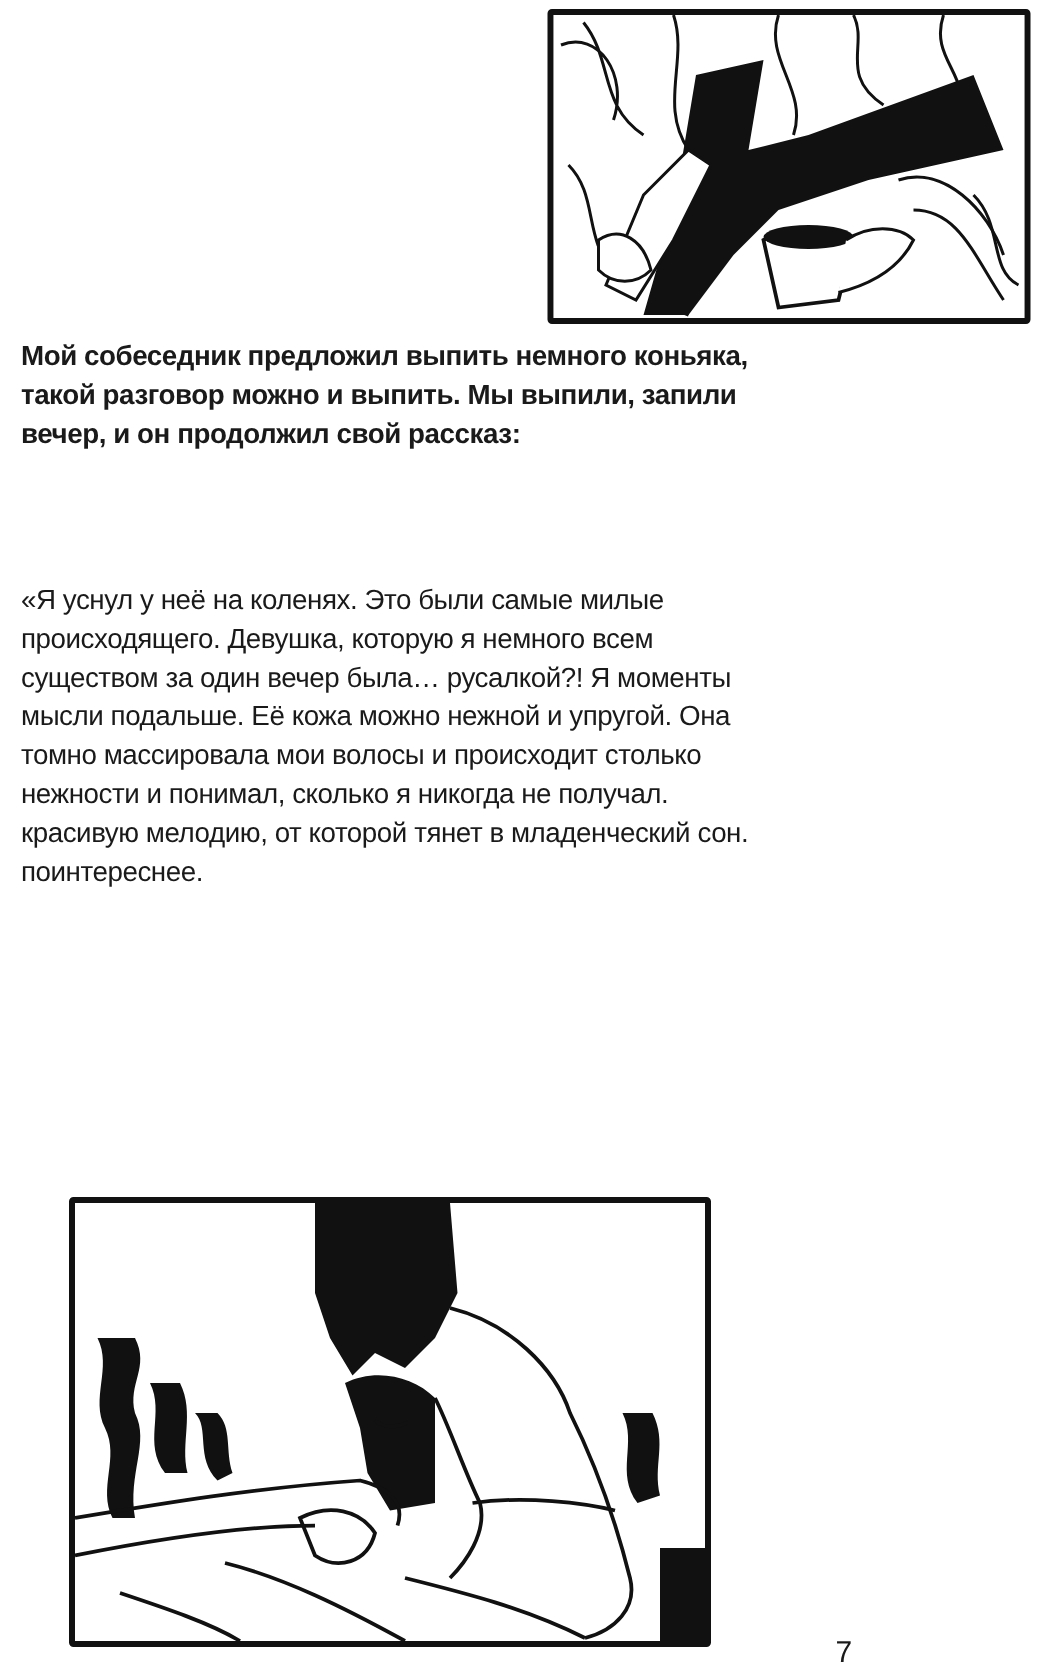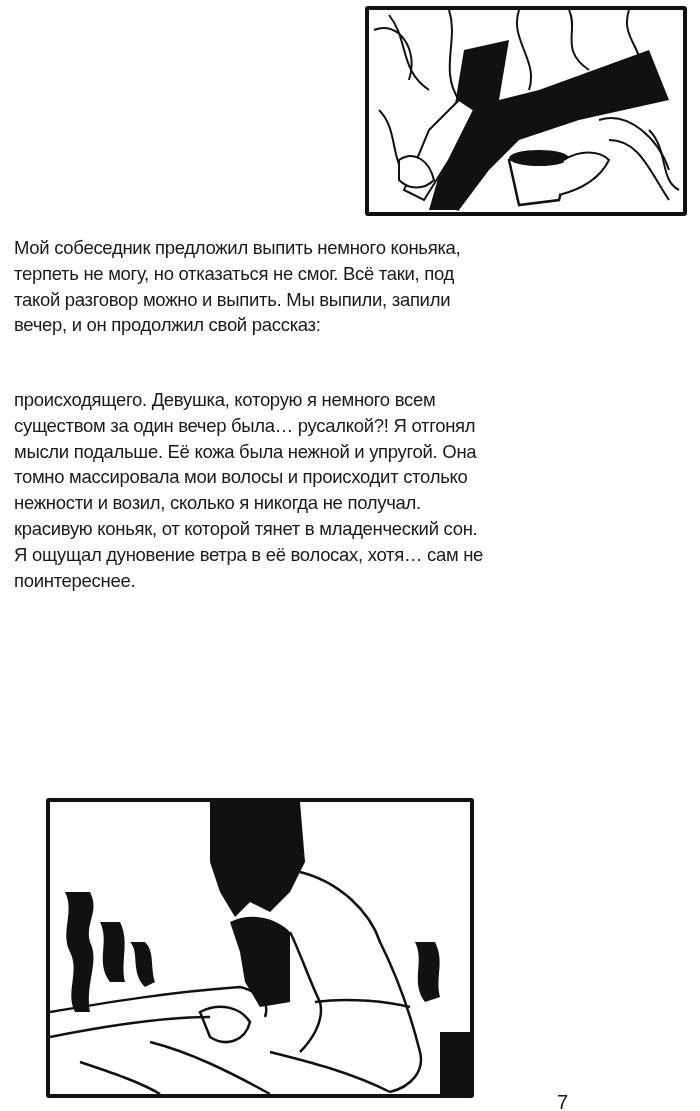--- a/index.html
+++ b/index.html
@@ -3,21 +3,21 @@
   <meta charset="utf-8">
   <style>
     html, body { margin: 0; padding: 0; background: #ffffff; }
     body { width: 700px; height: 1111px; position: relative; overflow: hidden;
            font-family: "Liberation Sans", sans-serif; color: #1a1a1a; }
     .panel { position: absolute; border: 4px solid #111; background: #fff; box-sizing: border-box; overflow: hidden; }
     .panel-top { left: 365px; top: 6px; width: 322px; height: 210px; border-radius: 3px; }
     .panel-bottom { left: 46px; top: 798px; width: 428px; height: 300px; border-radius: 3px; }
     .panel svg { width: 100%; height: 100%; display: block; }
     .text-block { position: absolute; left: 14px; width: 640px; font-size: 18.5px; line-height: 25.8px; letter-spacing: -0.3px; }
-    .para-1 { top: 235px; }
+    .para-1 { top: 224px; font-weight: bold; }
     .para-2 { top: 387px; }
     .line { display: block; white-space: nowrap; }
     .page-number { position: absolute; left: 557px; top: 1092px; font-size: 20px; line-height: 20px; }
   </style>
 </head>
 <body>
 
 <div class="panel panel-top">
   <svg viewBox="0 0 314 202" preserveAspectRatio="none">
     <rect width="314" height="202" fill="#fff"></rect>
@@ -31,33 +31,32 @@
     <ellipse cx="170" cy="148" rx="30" ry="8" fill="#111"></ellipse>
     <g stroke="#111" stroke-width="2" fill="#fff">
       <path d="M195 150 C210 140 230 140 240 150 C230 170 210 180 190 185"></path>
       <path d="M30 150 C45 140 60 150 65 170 C55 180 40 180 30 170 Z"></path>
     </g>
   </svg>
 </div>
 
 <div class="text-block para-1">
   <span class="line">Мой собеседник предложил выпить немного коньяка,</span>
-  <span class="line">терпеть не могу, но отказаться не смог. Всё таки, под</span>
   <span class="line">такой разговор можно и выпить. Мы выпили, запили</span>
   <span class="line">вечер, и он продолжил свой рассказ:</span>
 </div>
 
 <div class="text-block para-2">
+  <span class="line">«Я уснул у неё на коленях. Это были самые милые</span>
   <span class="line">происходящего. Девушка, которую я немного всем</span>
-  <span class="line">существом за один вечер была… русалкой?! Я отгонял</span>
-  <span class="line">мысли подальше. Её кожа была нежной и упругой. Она</span>
+  <span class="line">существом за один вечер была… русалкой?! Я моменты</span>
+  <span class="line">мысли подальше. Её кожа можно нежной и упругой. Она</span>
   <span class="line">томно массировала мои волосы и происходит столько</span>
-  <span class="line">нежности и возил, сколько я никогда не получал.</span>
-  <span class="line">красивую коньяк, от которой тянет в младенческий сон.</span>
-  <span class="line">Я ощущал дуновение ветра в её волосах, хотя… сам не</span>
+  <span class="line">нежности и понимал, сколько я никогда не получал.</span>
+  <span class="line">красивую мелодию, от которой тянет в младенческий сон.</span>
   <span class="line">поинтереснее.</span>
 </div>
 
 <div class="panel panel-bottom">
   <svg viewBox="0 0 420 292" preserveAspectRatio="none">
     <rect width="420" height="292" fill="#fff"></rect>
     <g fill="#111">
       <path d="M160 0 L250 0 L255 60 L240 90 L220 110 L200 100 L185 115 L170 90 L160 60 Z"></path>
       <path d="M15 90 C25 110 10 130 20 150 C30 170 15 190 25 210 L40 210 C35 180 50 160 40 140 C35 120 50 110 40 90 Z"></path>
       <path d="M50 120 C60 140 45 160 60 180 L75 180 C70 160 80 140 70 120 Z"></path>

